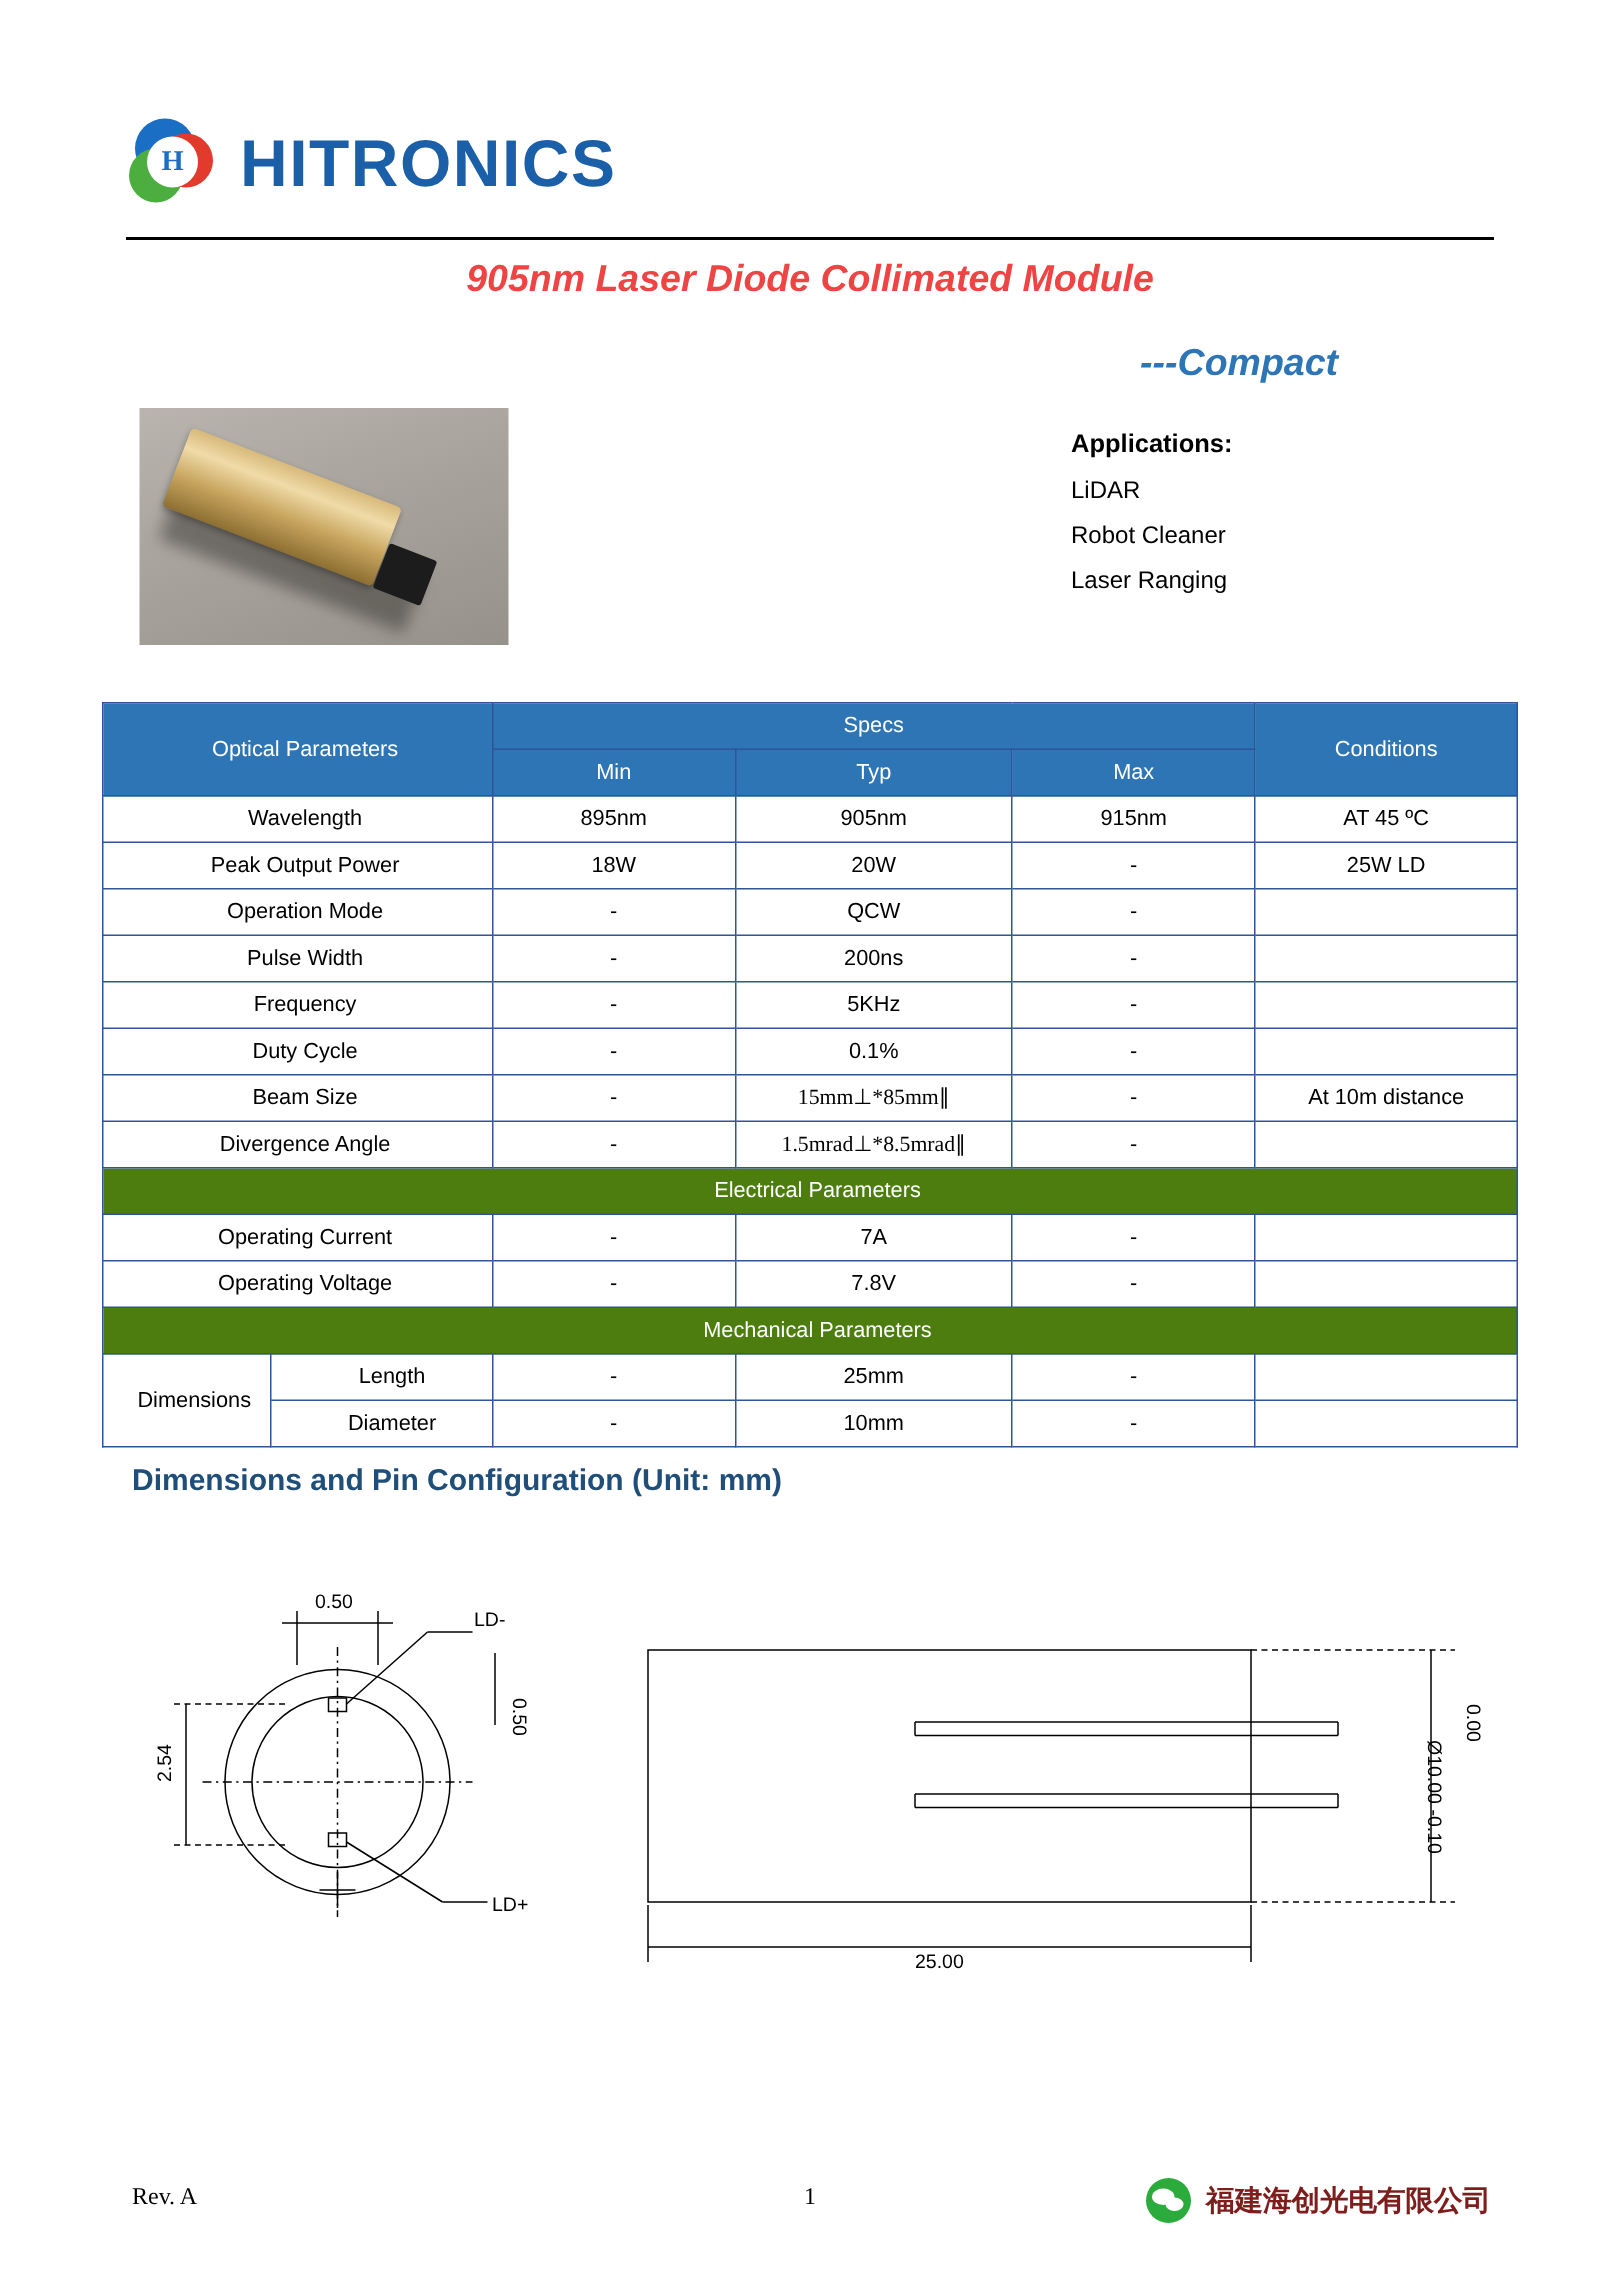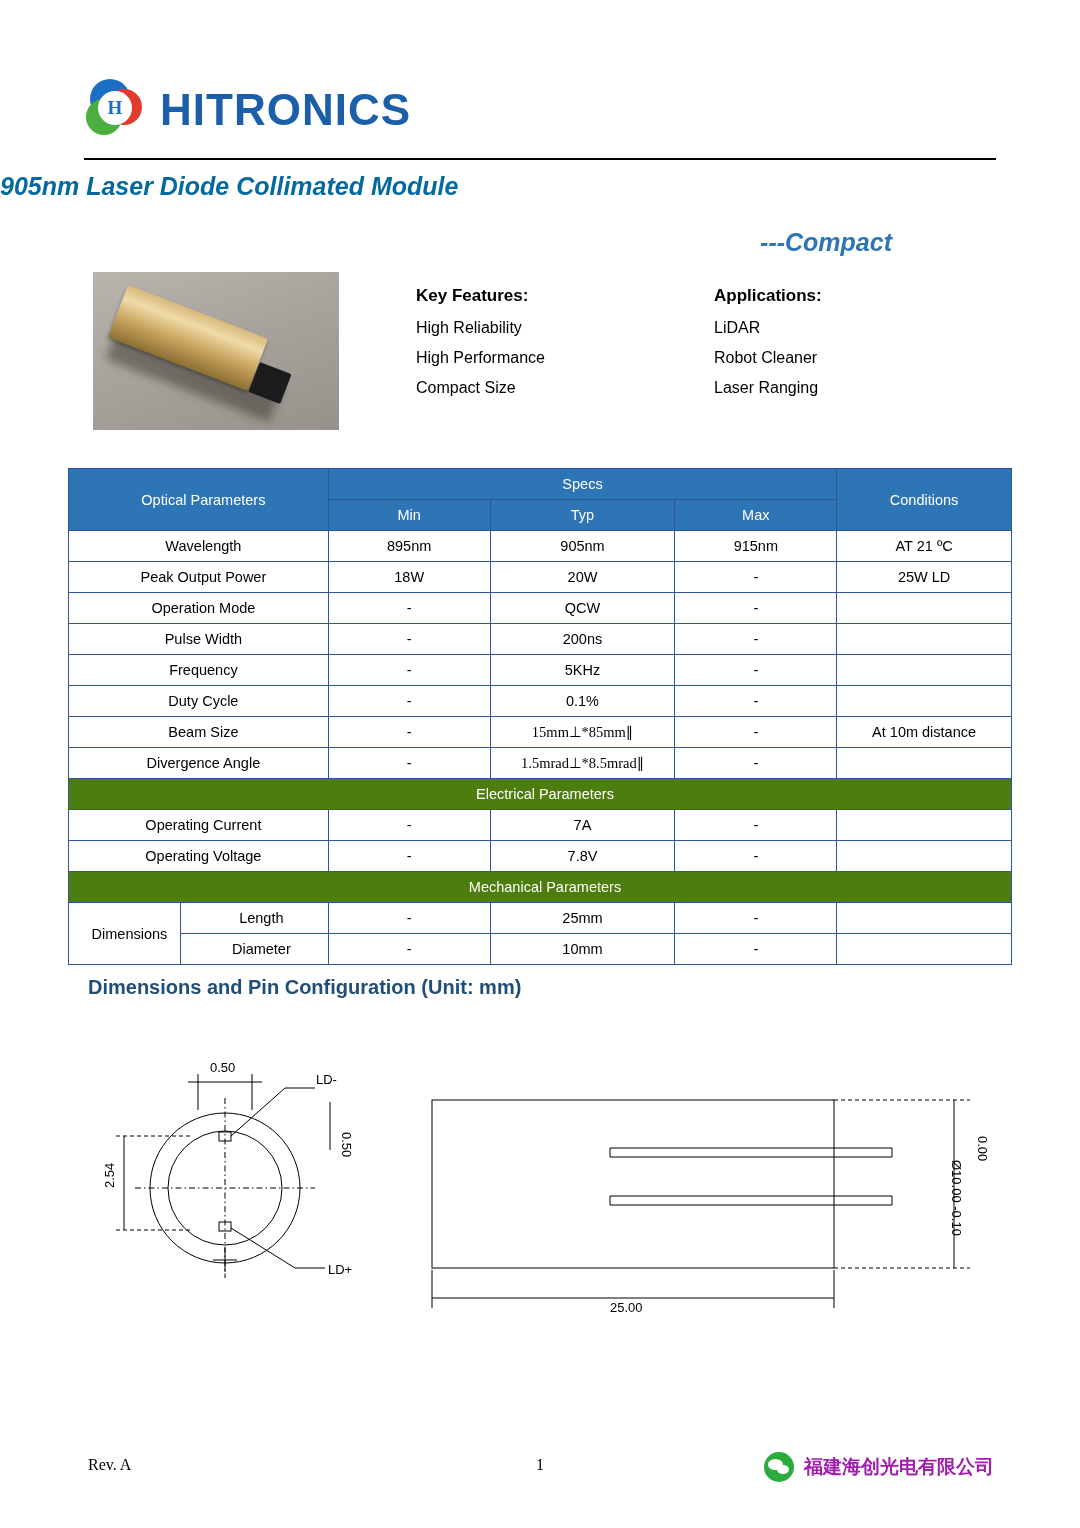--- a/index.html
+++ b/index.html
@@ -95,24 +95,25 @@
     width: 912px;
     height: 2px;
     background: #000;
   }
 
   
   .doc-title {
     position: absolute;
     left: 0; top: 172px;
     width: 1080px;
+    text-align: center;
     font-size: 25px;
     font-weight: bold;
     font-style: italic;
-    color: #0369a1;
+    color: #ef4444;
   }
   .doc-subtitle {
     position: absolute;
     right: 188px; top: 228px;
     font-size: 25px;
     font-weight: bold;
     font-style: italic;
     color: #2e75b6;
   }
 
@@ -244,21 +245,21 @@
     font-size: 16px;
   }
   .footer-cn {
     position: absolute;
     right: 86px; top: 1452px;
     display: flex;
     align-items: center;
     gap: 10px;
     font-size: 19px;
     font-weight: bold;
-    color: #a21caf;
+    color: #7f1d1d;
     font-family: "Liberation Sans", sans-serif;
   }
   .wechat-badge {
     width: 30px; height: 30px;
     border-radius: 50%;
     background: #2aab3c;
     position: relative;
   }
   .wechat-badge::before,
   .wechat-badge::after {
@@ -296,26 +297,20 @@
 
   <div class="doc-title">905nm Laser Diode Collimated Module</div>
   <div class="doc-subtitle">---Compact</div>
 
   <div class="photo">
     <div class="shadow"></div>
     <div class="body"></div>
     <div class="cap"></div>
   </div>
 
-  <div class="features">
-    <div class="col-head">Key Features:</div>
-    <div class="col-item">High Reliability</div>
-    <div class="col-item">High Performance</div>
-    <div class="col-item">Compact Size</div>
-  </div>
 
   <div class="applications">
     <div class="col-head">Applications:</div>
     <div class="col-item">LiDAR</div>
     <div class="col-item">Robot Cleaner</div>
     <div class="col-item">Laser Ranging</div>
   </div>
 
   <table class="spec-table">
     <colgroup>
@@ -336,21 +331,21 @@
         <td class="hdr">Min</td>
         <td class="hdr">Typ</td>
         <td class="hdr">Max</td>
       </tr>
 
       <tr>
         <td class="row-label" colspan="2">Wavelength</td>
         <td>895nm</td>
         <td>905nm</td>
         <td>915nm</td>
-        <td>AT 21 ºC</td>
+        <td>AT 45 ºC</td>
       </tr>
       <tr>
         <td class="row-label" colspan="2">Peak Output Power</td>
         <td>18W</td>
         <td>20W</td>
         <td>-</td>
         <td>25W LD</td>
       </tr>
       <tr>
         <td class="row-label" colspan="2">Operation Mode</td>

